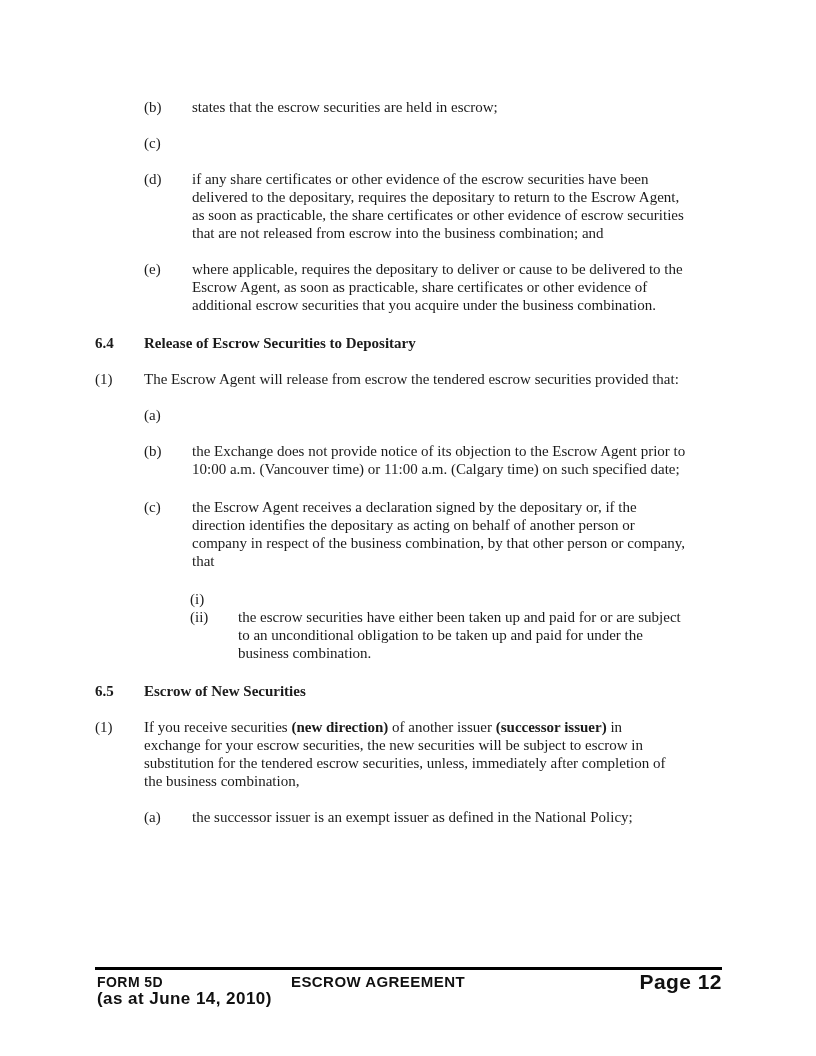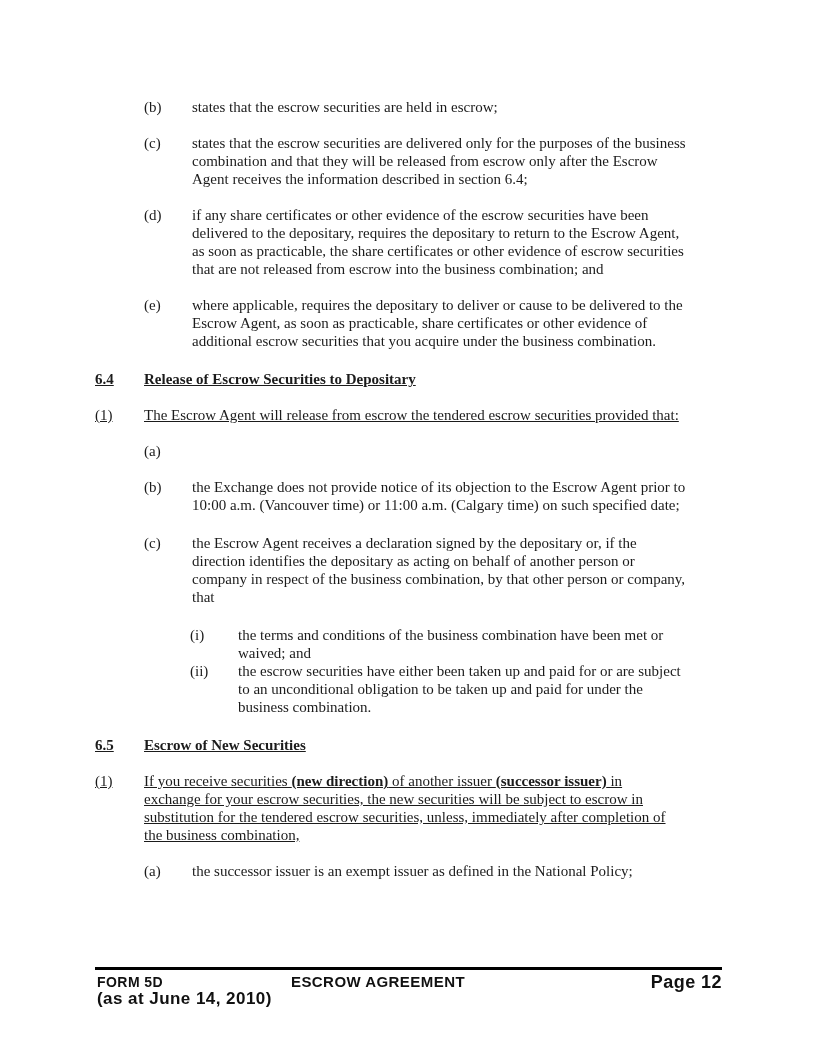--- a/index.html
+++ b/index.html
@@ -12,21 +12,21 @@
     font-family: "Liberation Serif", "DejaVu Serif", serif;
     font-size: 15px;
     line-height: 18px;
     color: #1b1b1b;
     overflow: hidden;
   }
   .doc-body { position: absolute; top: 98px; left: 0; right: 0; }
   .row { display: flex; margin-bottom: 18px; }
   .row .marker { flex: none; }
   .row .text { flex: 1; white-space: pre-line; }
-  .l0 { padding-left: 95px; text-decoration: underline; }
+  .l0 { padding-left: 95px; }
   .l0 .marker { width: 49px; }
   .l1 { padding-left: 144px; }
   .l1 .marker { width: 48px; }
   .l2 { padding-left: 190px; }
   .l2 .marker { width: 48px; }
   .heading { font-weight: 700; }
   .mb0  { margin-bottom: 0; }
   .mb20 { margin-bottom: 20px; }
   .footer-rule {
     position: absolute;
@@ -43,38 +43,35 @@
     right: 0;
     height: 50px;
     font-family: "Liberation Sans", "DejaVu Sans", sans-serif;
     font-weight: 700;
     color: #111111;
     letter-spacing: 0.03em;
   }
   .footer-left   { position: absolute; left: 97px;  top: 0;    font-size: 14px; line-height: 18px; }
   .footer-date   { position: absolute; left: 97px;  top: 18px; font-size: 17px; line-height: 15px; }
   .footer-center { position: absolute; left: 378px; top: 0;    font-size: 15px; line-height: 18px; transform: translateX(-50%); white-space: nowrap; }
-  .footer-right  { position: absolute; right: 94px; top: 0;    font-size: 18px; line-height: 18px; }
+  .footer-right  { position: absolute; right: 94px; top: 0;    font-size: 21px; line-height: 18px; }
 </style>
 </head>
 <body>
 
 <div class="page">
   <main class="doc-body">
 
     <div class="row l1">
       <span class="marker">(b)</span>
       <span class="text">states that the escrow securities are held in escrow;</span>
     </div>
 
     <div class="row l1">
       <span class="marker">(c)</span>
-      <span class="text">states that the escrow securities are delivered only for the purposes of the business
-combination and that they will be released from escrow only after the Escrow
-Agent receives the information described in section 6.4;</span>
     </div>
 
     <div class="row l1">
       <span class="marker">(d)</span>
       <span class="text">if any share certificates or other evidence of the escrow securities have been
 delivered to the depositary, requires the depositary to return to the Escrow Agent,
 as soon as practicable, the share certificates or other evidence of escrow securities
 that are not released from escrow into the business combination; and</span>
     </div>
 
@@ -108,22 +105,20 @@
     <div class="row l1 mb20">
       <span class="marker">(c)</span>
       <span class="text">the Escrow Agent receives a declaration signed by the depositary or, if the
 direction identifies the depositary as acting on behalf of another person or
 company in respect of the business combination, by that other person or company,
 that</span>
     </div>
 
     <div class="row l2 mb0">
       <span class="marker">(i)</span>
-      <span class="text">the terms and conditions of the business combination have been met or
-waived; and</span>
     </div>
 
     <div class="row l2 mb20">
       <span class="marker">(ii)</span>
       <span class="text">the escrow securities have either been taken up and paid for or are subject
 to an unconditional obligation to be taken up and paid for under the
 business combination.</span>
     </div>
 
     <div class="row l0 heading">

